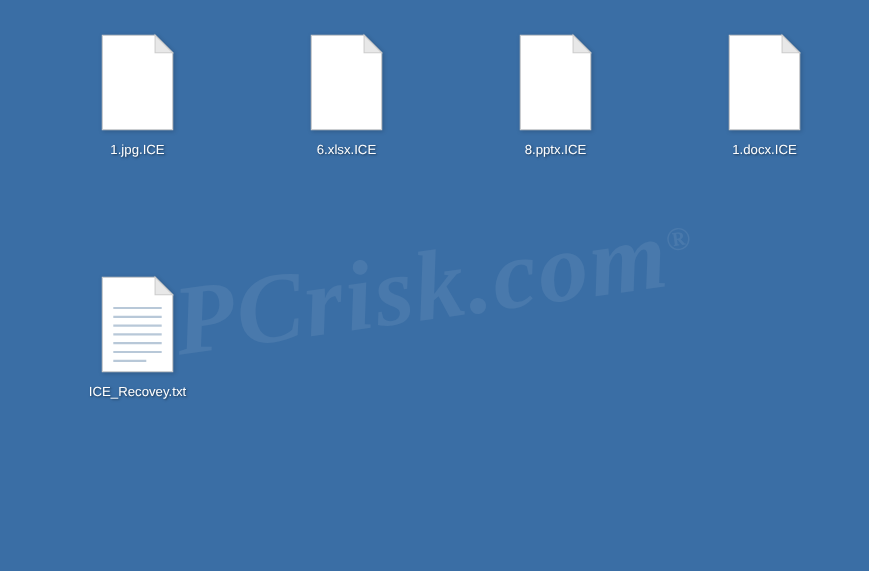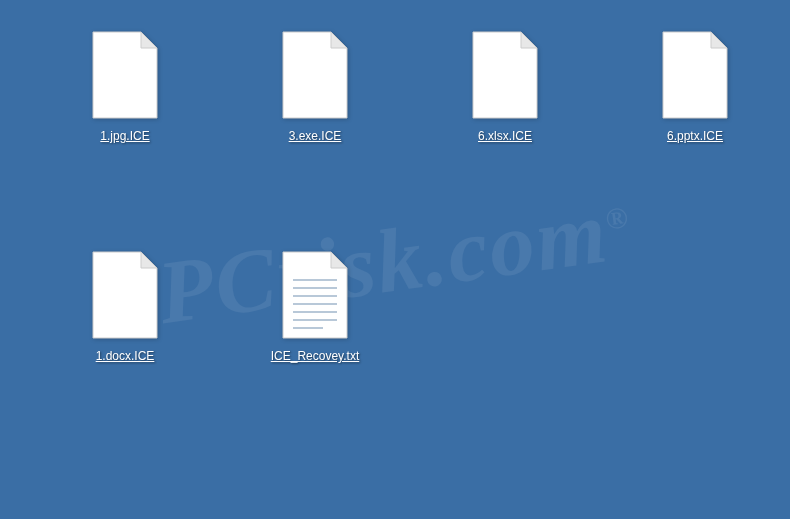--- a/index.html
+++ b/index.html
@@ -18,21 +18,20 @@
       overflow: hidden;
     }
     .desktop {
       padding: 20px 40px;
       display: grid;
       grid-template-columns: repeat(4, 170px);
       grid-template-rows: repeat(2, 200px);
       gap: 20px 20px;
       justify-content: start;
       align-content: start;
-      text-decoration: underline;
     }
     .file-item {
       display: flex;
       flex-direction: column;
       align-items: center;
       justify-content: flex-start;
       cursor: pointer;
       padding-top: 10px;
     }
     .file-icon {
@@ -86,48 +85,39 @@
     <div class="file-icon">
       <svg viewBox="0 0 72 90">
           <path d="M4 2 L52 2 L68 18 L68 88 L4 88 Z" fill="white" stroke="#ccc" stroke-width="1"></path>
           <path d="M52 2 L52 18 L68 18 Z" fill="#e8e8e8" stroke="#ccc" stroke-width="1"></path>
         </svg>
     </div>
     <div class="file-label">1.jpg.ICE</div>
   </div>
 
 
-  <div class="file-item">
-    <div class="file-icon">
-      <svg viewBox="0 0 72 90">
-          <path d="M4 2 L52 2 L68 18 L68 88 L4 88 Z" fill="white" stroke="#ccc" stroke-width="1"></path>
-          <path d="M52 2 L52 18 L68 18 Z" fill="#e8e8e8" stroke="#ccc" stroke-width="1"></path>
-        </svg>
-    </div>
-    <div class="file-label">3.exe.ICE</div>
-  </div>
 
   <div class="file-item">
     <div class="file-icon">
       <svg viewBox="0 0 72 90">
           <path d="M4 2 L52 2 L68 18 L68 88 L4 88 Z" fill="white" stroke="#ccc" stroke-width="1"></path>
           <path d="M52 2 L52 18 L68 18 Z" fill="#e8e8e8" stroke="#ccc" stroke-width="1"></path>
         </svg>
     </div>
     <div class="file-label">6.xlsx.ICE</div>
   </div>
 
   <div class="file-item">
     <div class="file-icon">
       <svg viewBox="0 0 72 90">
           <path d="M4 2 L52 2 L68 18 L68 88 L4 88 Z" fill="white" stroke="#ccc" stroke-width="1"></path>
           <path d="M52 2 L52 18 L68 18 Z" fill="#e8e8e8" stroke="#ccc" stroke-width="1"></path>
         </svg>
     </div>
-    <div class="file-label">6.pptx.ICE</div>
+    <div class="file-label">8.pptx.ICE</div>
   </div>
 
   <div class="file-item">
     <div class="file-icon">
       <svg viewBox="0 0 72 90">
           <path d="M4 2 L52 2 L68 18 L68 88 L4 88 Z" fill="white" stroke="#ccc" stroke-width="1"></path>
           <path d="M52 2 L52 18 L68 18 Z" fill="#e8e8e8" stroke="#ccc" stroke-width="1"></path>
         </svg>
     </div>
     <div class="file-label">1.docx.ICE</div>

